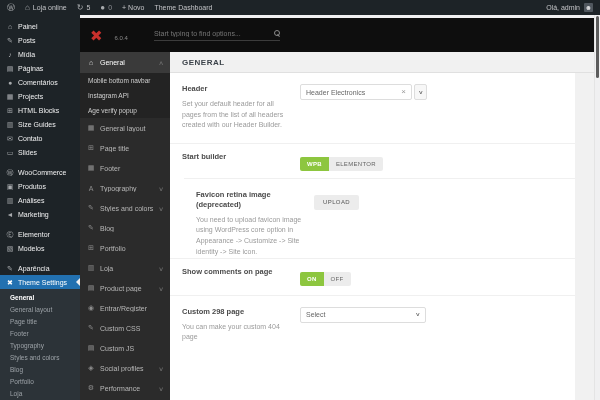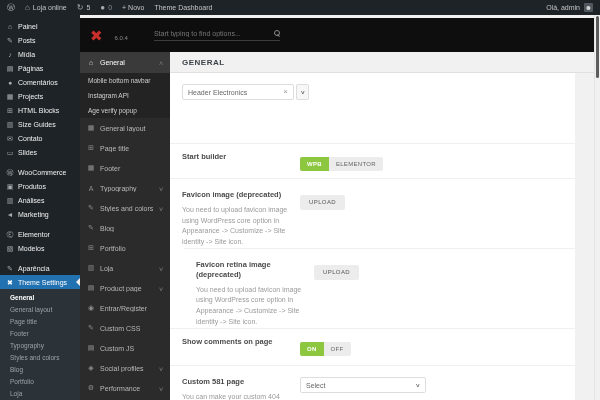--- a/index.html
+++ b/index.html
@@ -323,20 +323,24 @@
           <span class="psi-lb">Performance</span>
           <span class="psi-ch">∨</span>
         </div>
       </div>
 
       <div class="pmain">
         <div class="ptitlebar">GENERAL</div>
         <div class="card">
 
           <div class="row r1">
+            <div class="rleft">
+              <div class="rlabel">Header</div>
+              <div class="rdesc">Set your default header for all pages from the list of all headers created with our Header Builder.</div>
+            </div>
             <div class="rctrl">
               <div class="selwrap">
                 <div class="sel">
                   <span>Header Electronics</span>
                   <span class="clear">×</span>
                 </div>
                 <div class="selbtn">
                   <span class="chev">∨</span>
                 </div>
               </div>
@@ -348,29 +352,20 @@
               <div class="rlabel">Start builder</div>
             </div>
             <div class="rctrl">
               <div class="togl">
                 <span class="t-on">WPB</span>
                 <span class="t-off">ELEMENTOR</span>
               </div>
             </div>
           </div>
 
-          <div class="row r3">
-            <div class="rleft">
-              <div class="rlabel">Favicon image (deprecated)</div>
-              <div class="rdesc">You need to upload favicon image using WordPress core option in Appearance -&gt; Customize -&gt; Site identity -&gt; Site icon.</div>
-            </div>
-            <div class="rctrl">
-              <span class="btn-upload">UPLOAD</span>
-            </div>
-          </div>
 
           <div class="row r4">
             <div class="rleft">
               <div class="rlabel">Favicon retina image (deprecated)</div>
               <div class="rdesc">You need to upload favicon image using WordPress core option in Appearance -&gt; Customize -&gt; Site identity -&gt; Site icon.</div>
             </div>
             <div class="rctrl">
               <span class="btn-upload">UPLOAD</span>
             </div>
           </div>
@@ -382,21 +377,21 @@
             <div class="rctrl">
               <div class="togl">
                 <span class="t-on">ON</span>
                 <span class="t-off">OFF</span>
               </div>
             </div>
           </div>
 
           <div class="row r6">
             <div class="rleft">
-              <div class="rlabel">Custom 581 page</div>
+              <div class="rlabel">Custom 298 page</div>
               <div class="rdesc">You can make your custom 404 page</div>
             </div>
             <div class="rctrl">
               <div class="sel wide">
                 <span>Select</span>
                 <span class="chev">∨</span>
               </div>
             </div>
           </div>
 

